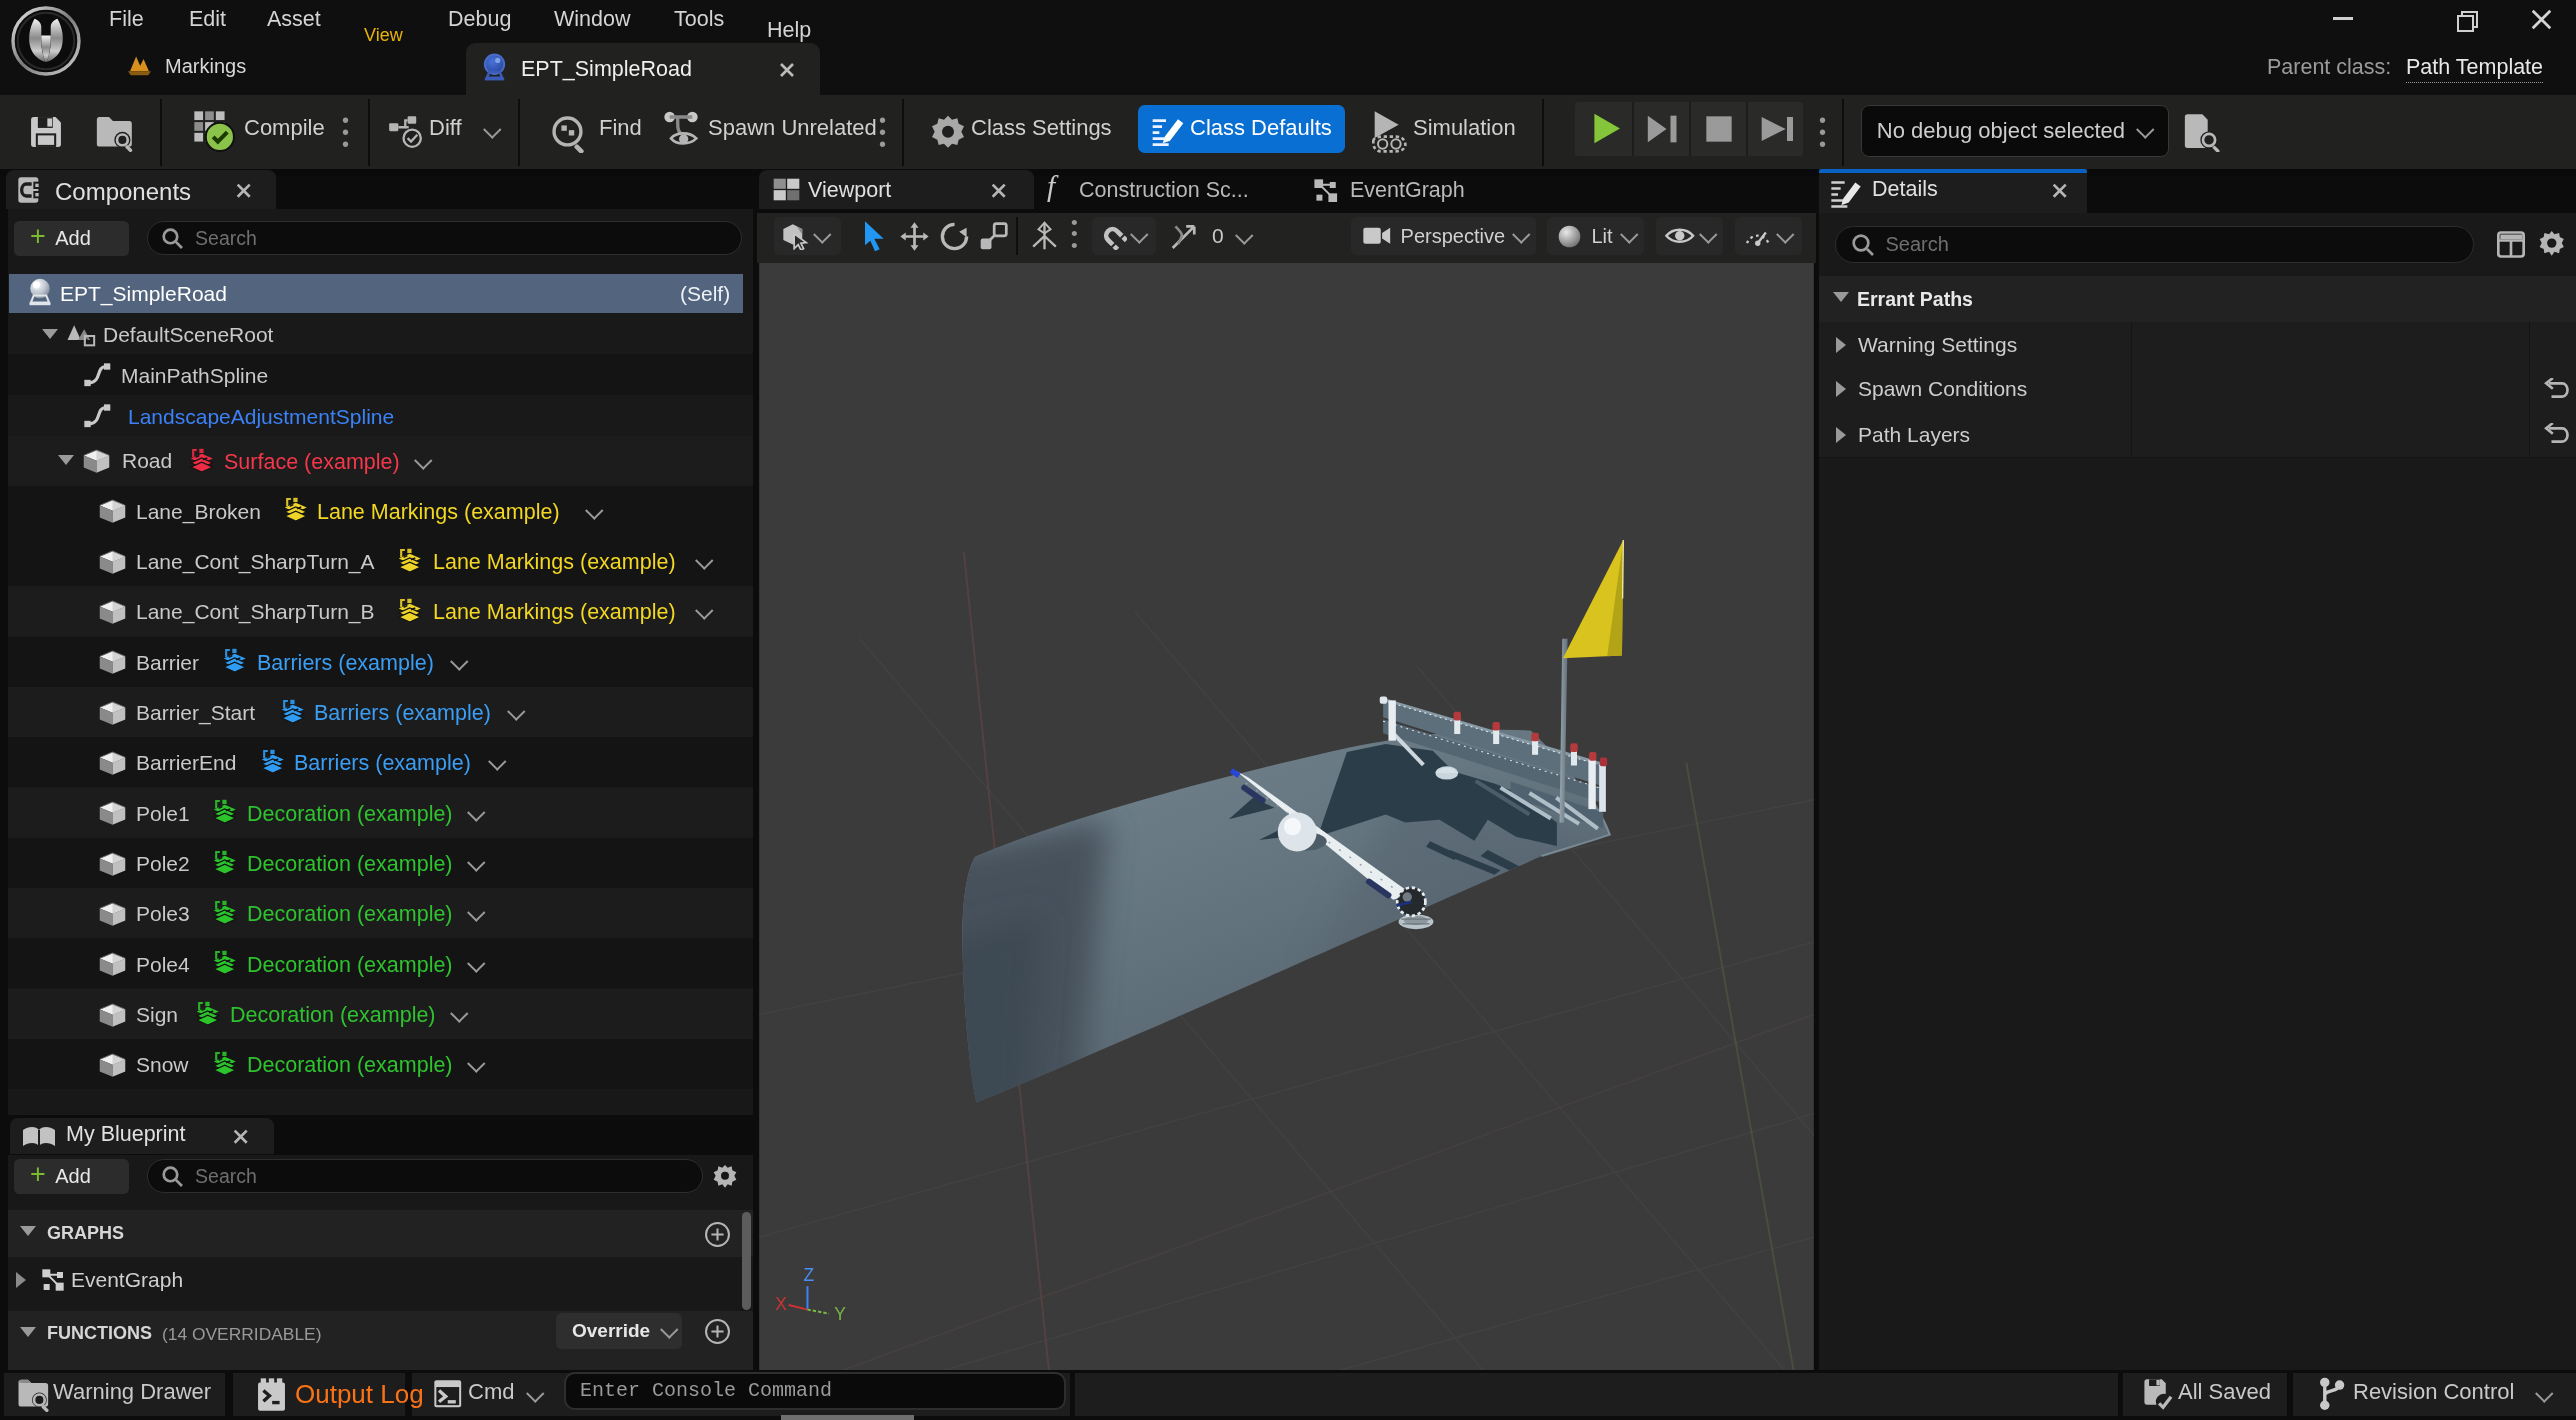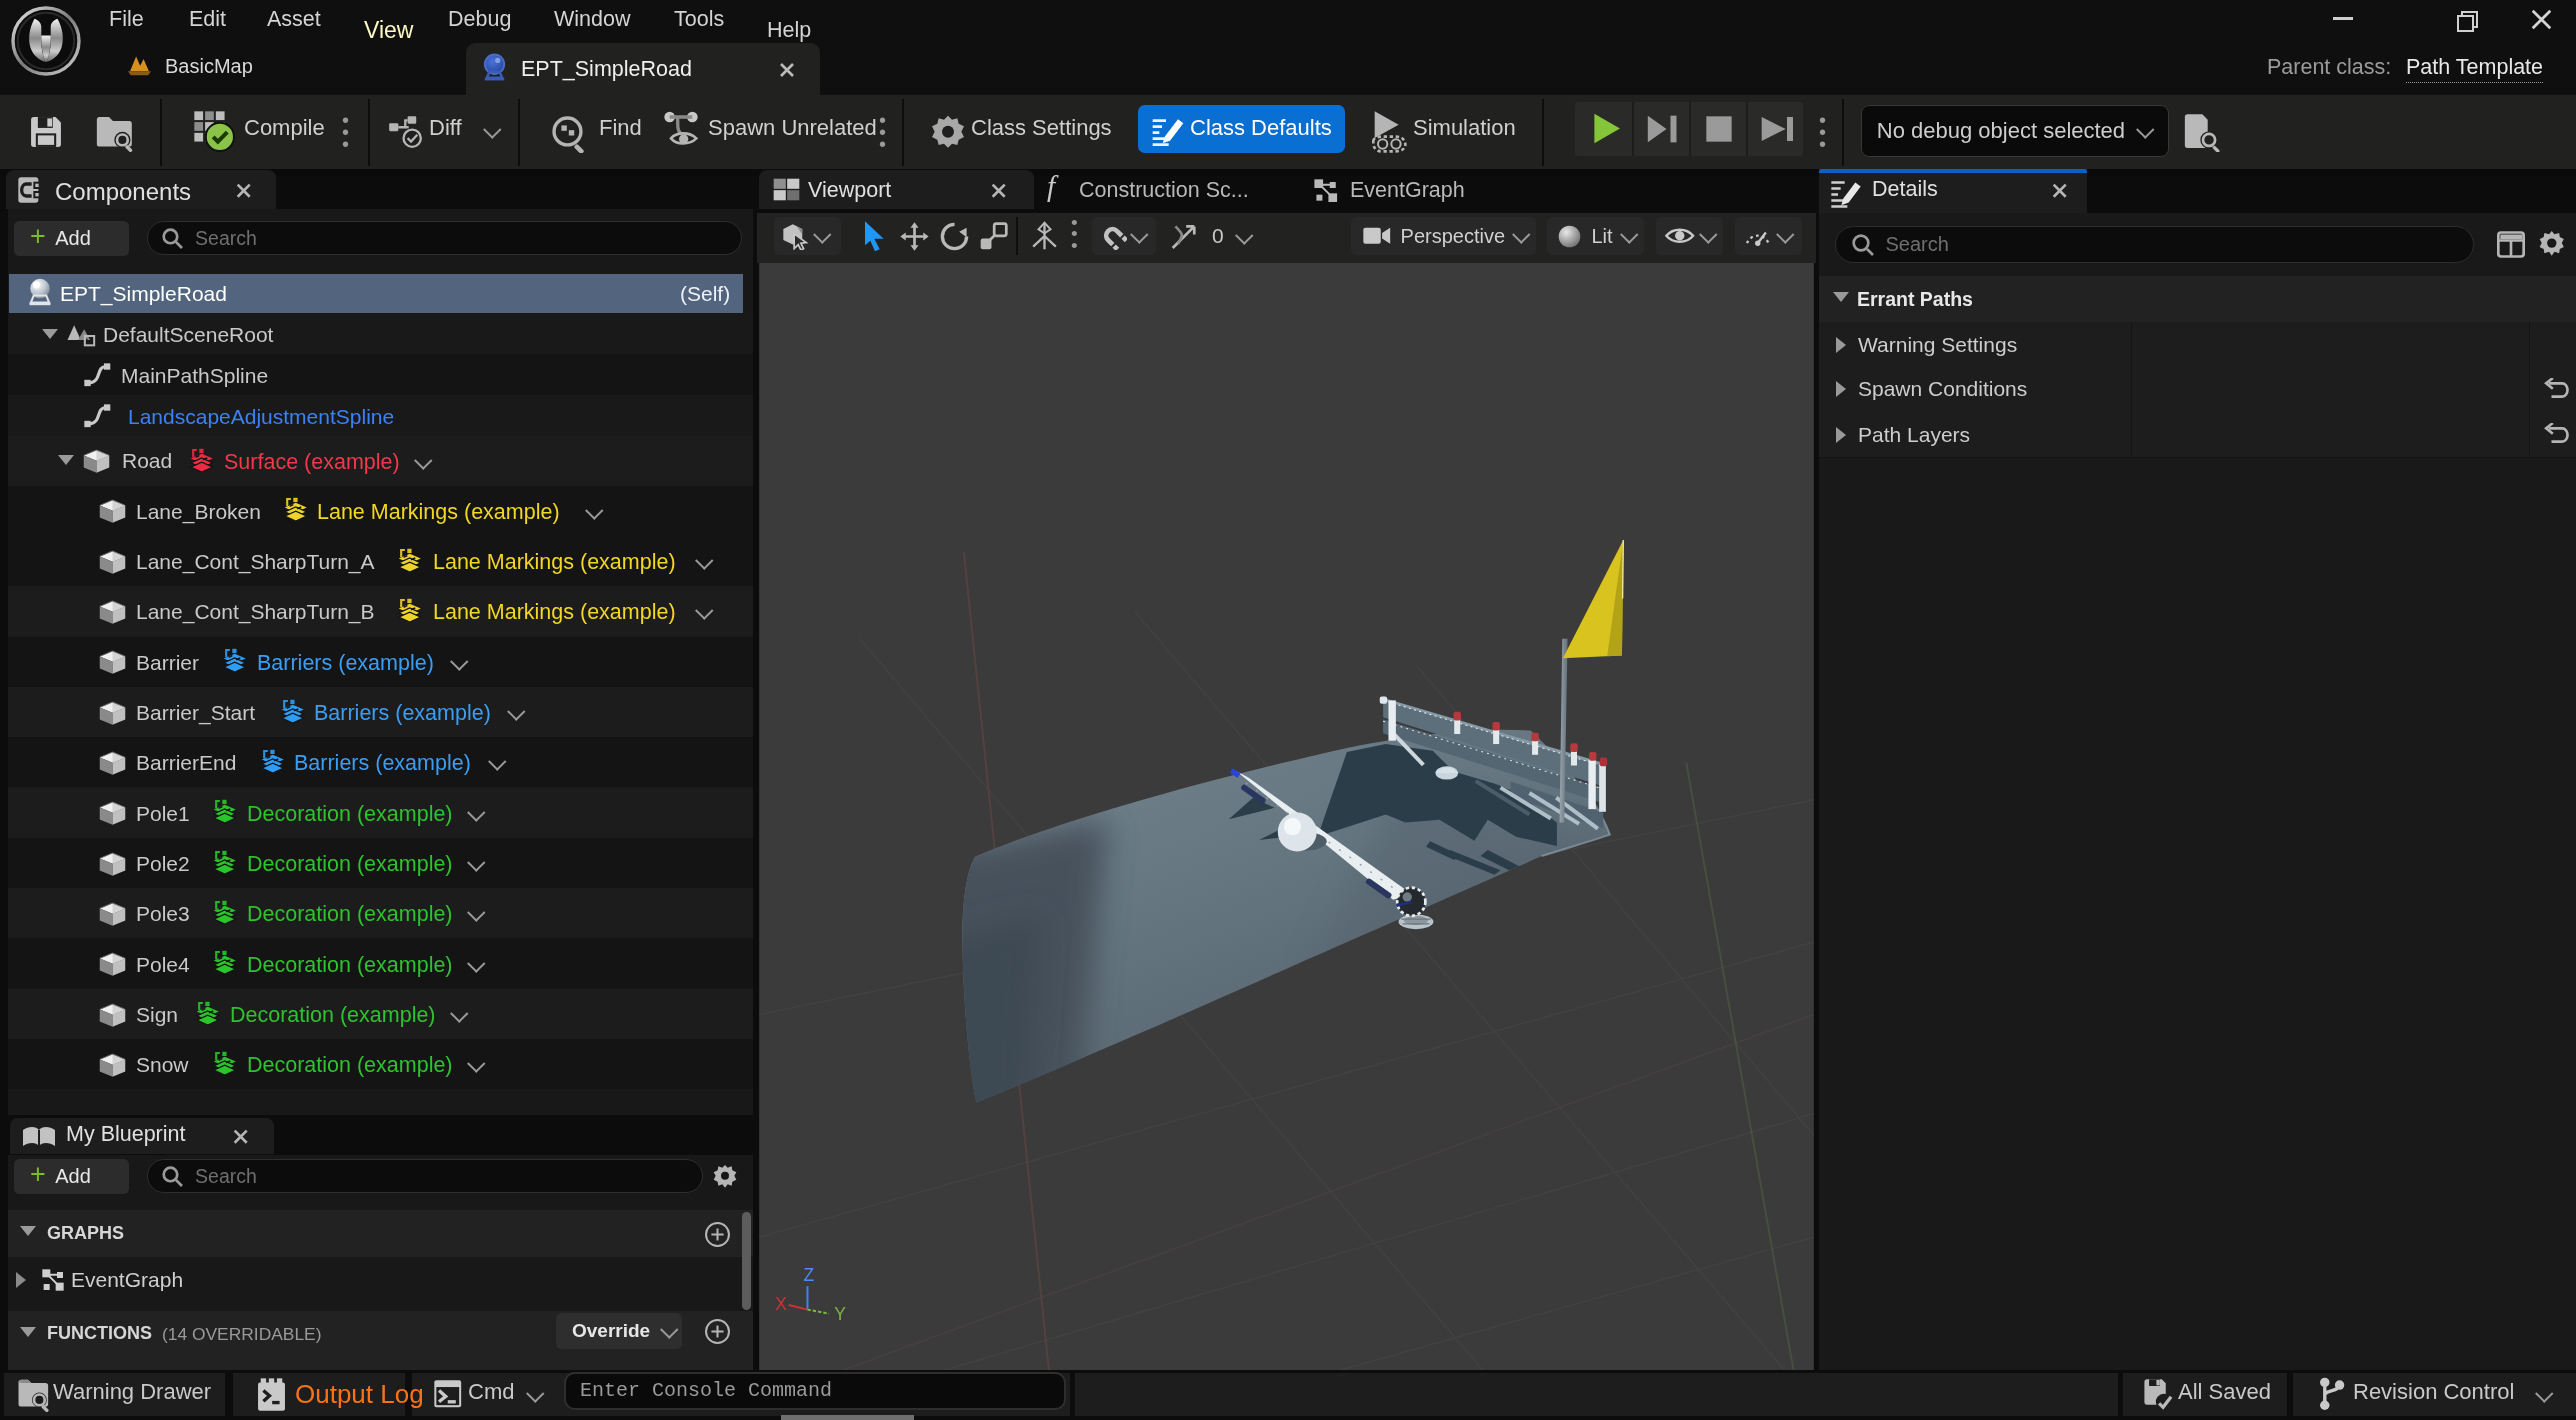--- a/index.html
+++ b/index.html
@@ -38,38 +38,38 @@
   <circle cx="52" cy="52" r="49" fill="#0c0c0c" stroke="url(#ring)" stroke-width="5"></circle>
   <circle cx="52" cy="52" r="42" fill="none" stroke="#2a2a2a" stroke-width="3"></circle>
   <path d="M35 19 C27 33 25 49 29 62 C33 74 43 81 51 83 C47 73 45 63 45 52 L45 31 C45 25 40 21 35 19 Z" fill="url(#ugrad)"></path>
   <path d="M69 19 C77 33 79 49 75 62 C71 74 61 81 53 83 C57 73 59 63 59 52 L59 31 C59 25 64 21 69 19 Z" fill="url(#ugrad)"></path>
   <path d="M45 48 C45 60 47 73 51 83 L53 83 C57 73 59 60 59 48 L59 44 L45 44 Z" fill="url(#ugrad)"></path>
 </svg>
 
 <div class="abs" style="left:109px;top:7.4px;font-size:21.5px;color:#d4d4d4;">File</div>
 <div class="abs" style="left:189px;top:7.4px;font-size:21.5px;color:#d4d4d4;">Edit</div>
 <div class="abs" style="left:267px;top:7.4px;font-size:21.5px;color:#d4d4d4;">Asset</div>
-<div class="abs" style="left:364px;top:17px;font-size:23px;color:#fef9c3;">View</div>
+<div class="abs" style="left:364px;top:25px;font-size:18px;color:#eab308;">View</div>
 <div class="abs" style="left:448px;top:7.4px;font-size:21.5px;color:#d4d4d4;">Debug</div>
 <div class="abs" style="left:554px;top:7.4px;font-size:21.5px;color:#d4d4d4;">Window</div>
 <div class="abs" style="left:674px;top:7.4px;font-size:21.5px;color:#d4d4d4;">Tools</div>
 <div class="abs" style="left:767px;top:18px;font-size:21.5px;color:#d4d4d4;">Help</div>
 
 <div class="abs" style="left:2333px;top:17.4px;width:20px;height:2.7px;background:#cfcfcf;"></div>
 <div class="abs" style="left:2461px;top:10.7px;width:13.4px;height:13.4px;border:2px solid #cfcfcf;"></div>
 <div class="abs" style="left:2457px;top:14.8px;width:13.4px;height:13.4px;border:2px solid #cfcfcf;background:#0f0f0f;"></div>
 <svg class="abs" style="left:2530px;top:8px;" width="23" height="23" viewBox="0 0 34 34">
     <path d="M4 4 L30 30 M30 4 L4 30" stroke="#d4d4d4" stroke-width="4"></path>
   </svg>
 
 <svg class="abs" style="left:126px;top:51px;" width="27" height="27" viewBox="0 0 40 40">
   <path d="M6 30 L15 8 L21 22 L26 12 L34 30 Z" fill="#d78f1e"></path>
   <path d="M3 30 L37 30 L33 36 L7 36 Z" fill="#8a5c13"></path>
 </svg>
-<div class="abs" style="left:165px;top:55px;font-size:20px;color:#d8d8d8;">BasicMap</div>
+<div class="abs" style="left:165px;top:55px;font-size:20px;color:#d8d8d8;">Markings</div>
 
 <div class="abs" style="left:466px;top:43px;width:354px;height:52px;background:#212120;border-radius:9.4px 9.4px 0 0;"></div>
 <svg class="abs" style="left:479px;top:52px;" width="31" height="31" viewBox="0 0 48 48">
   <defs>
       <radialGradient id="bpball" cx="0.4" cy="0.35" r="0.95">
         <stop offset="0" stop-color="#4a72d8"></stop>
         <stop offset="0.6" stop-color="#2c4fa8"></stop>
         <stop offset="1" stop-color="#1b3470"></stop>
       </radialGradient>
     </defs>

